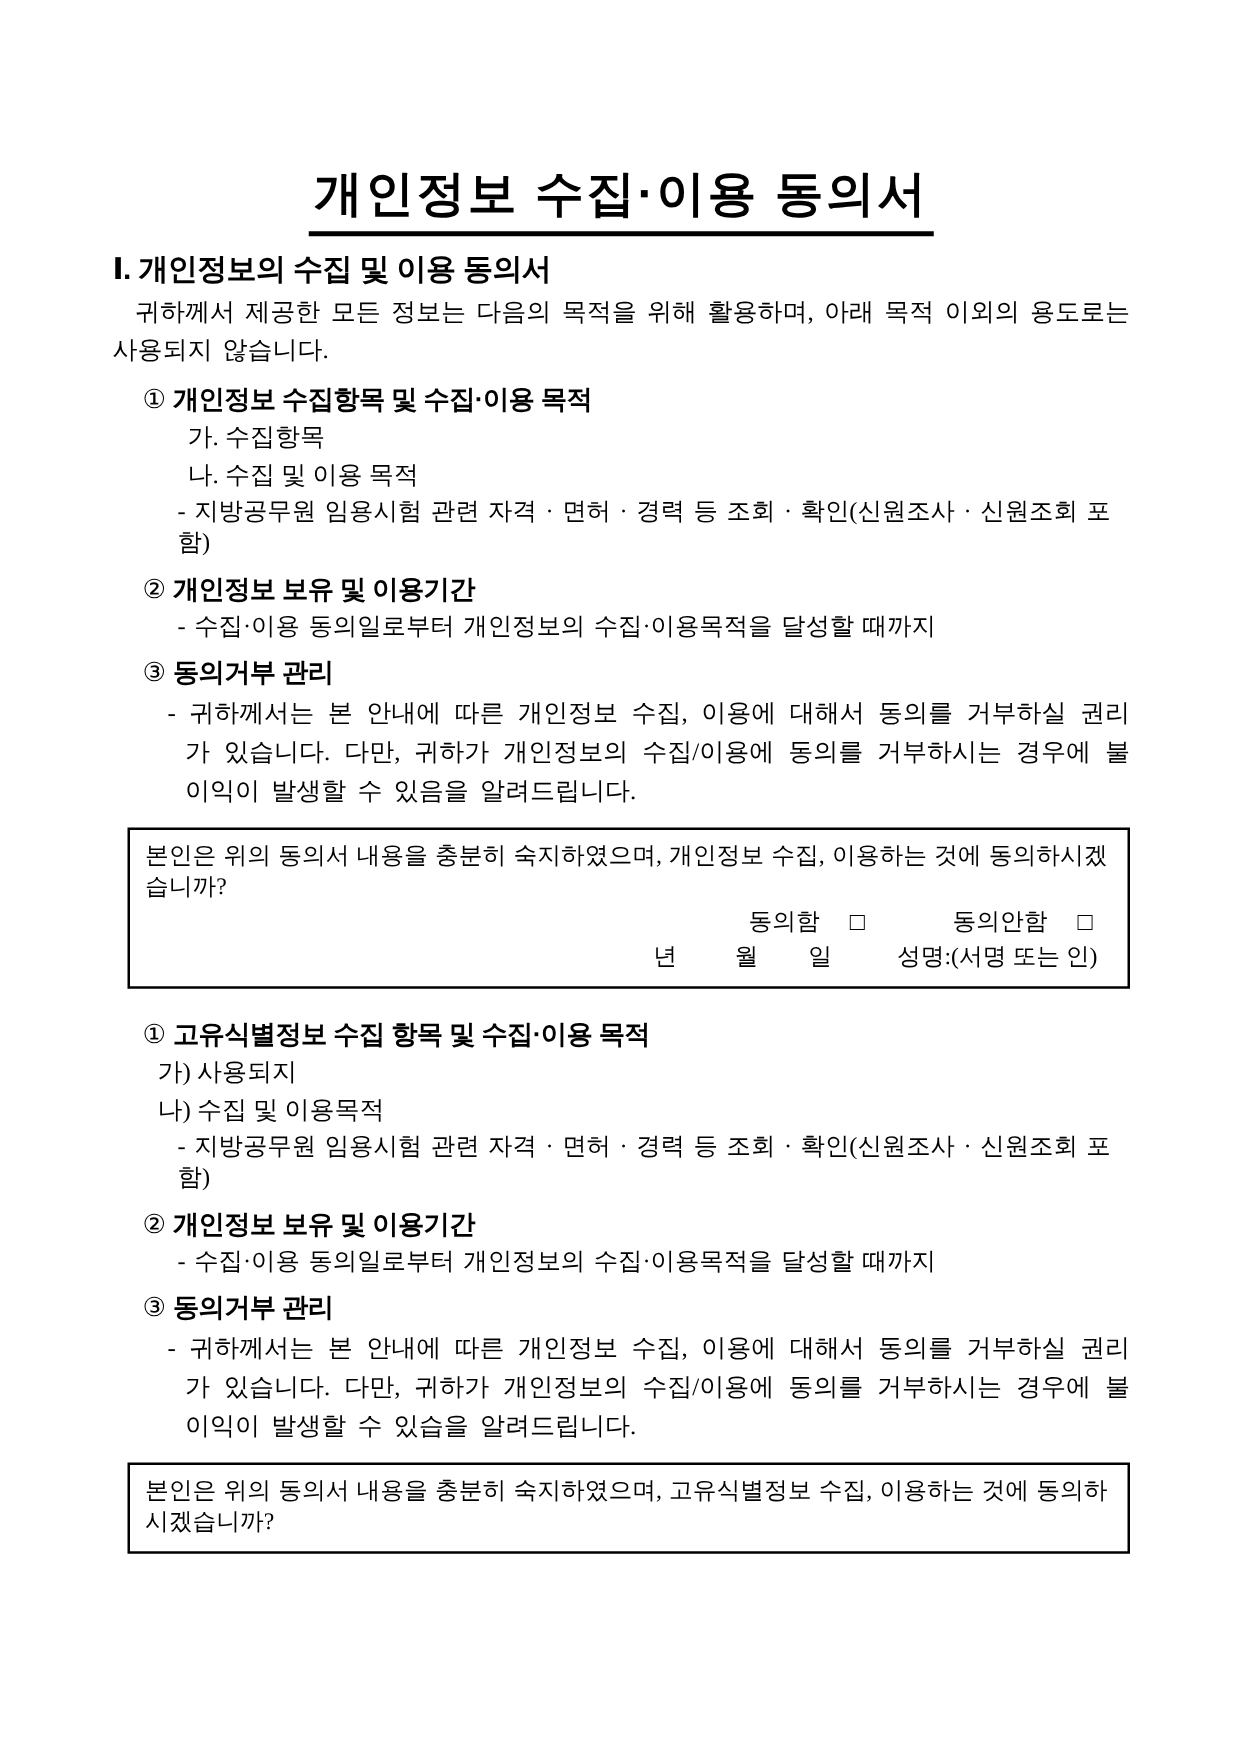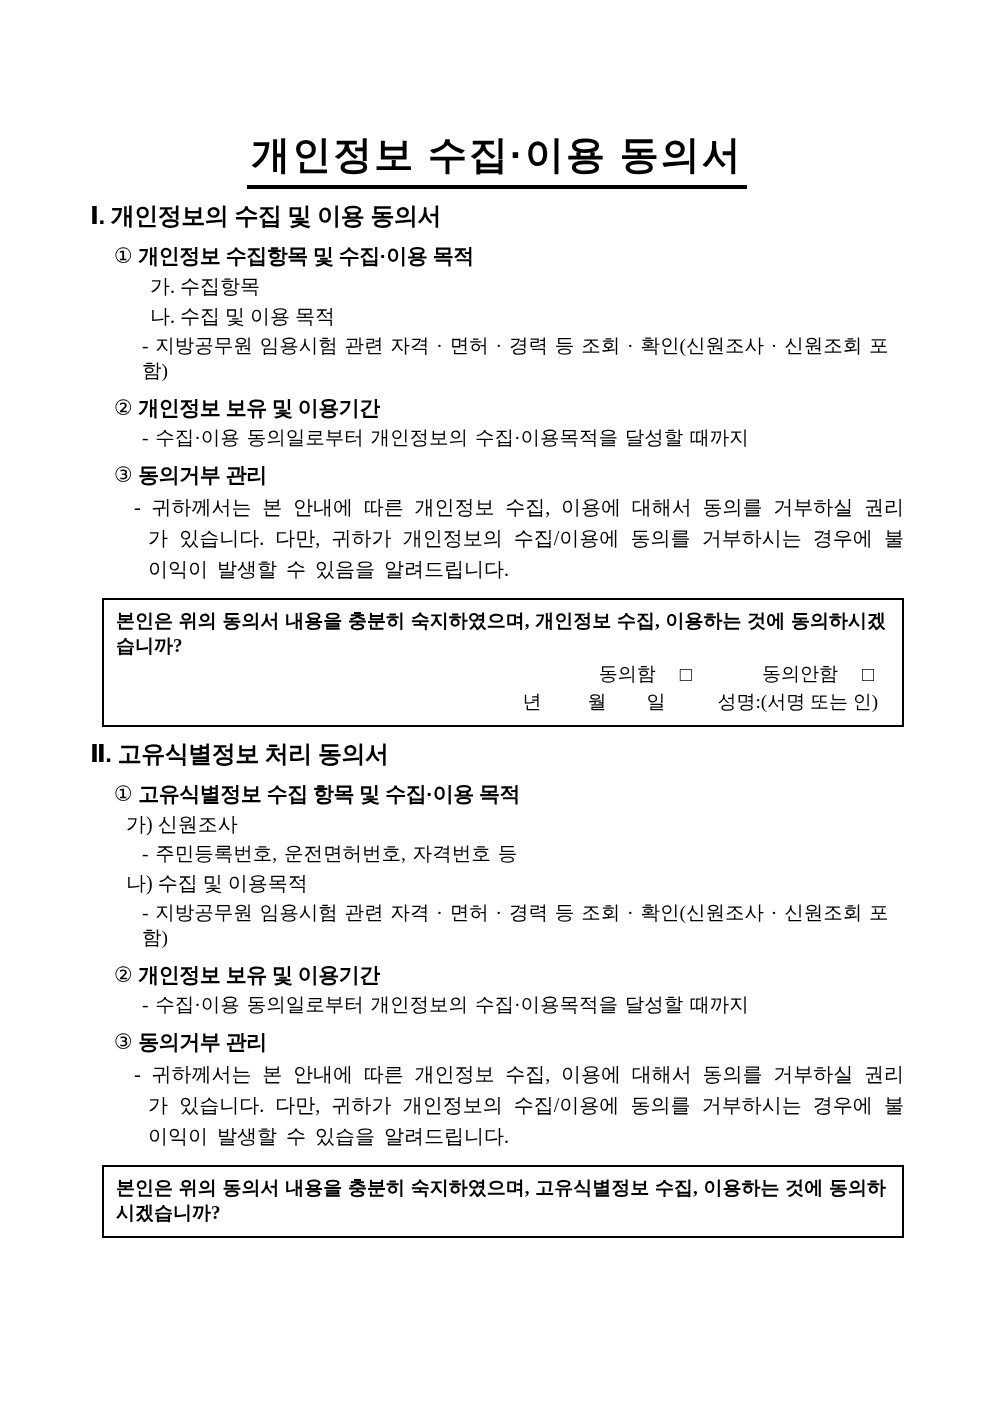--- a/index.html
+++ b/index.html
@@ -85,21 +85,21 @@
   }
   
   .consent-box{
     border:2px solid #000;
     margin-top:13px;
     margin-left:12px;
     margin-right:0px;
     padding:8px 12px 11px 12px;
     font-size:19px;
   }
-  .cb-question{ line-height:25px; word-spacing:1px;font-weight:bold; }
+  .cb-question{ line-height:25px; word-spacing:1px; }
   .cb-row2{
     display:flex; justify-content:flex-end; align-items:center;
     gap:70px; padding-right:16px; margin-top:3px; line-height:25px;
   }
   .cb-choice{ display:flex; align-items:center; gap:24px; }
   .cb-box{ font-size:20px; line-height:20px; }
   .cb-row3{
     display:flex; justify-content:flex-end; align-items:baseline;
     padding-right:12px; margin-top:3px; line-height:25px;
   }
@@ -113,20 +113,21 @@
 
 <div class="page">
 
   <div class="doc-title">
     <span>개인정보 수집·이용 동의서</span>
   </div>
 
 
   <div>
     <h2 class="sec-h">Ⅰ. 개인정보의 수집 및 이용 동의서</h2>
+    <p class="sec-intro">귀하께서 제공한 모든 정보는 다음의 목적을 위해 활용하며, 아래 목적 이외의 용도로는 사용되지 않습니다.</p>
 
     <h3 class="item-h"><span class="circ">①</span><span>개인정보 수집항목 및 수집·이용 목적</span></h3>
     <p class="sub-label">가. 수집항목</p>
     <p class="sub-label">나. 수집 및 이용 목적</p>
     <p class="bullet">- 지방공무원 임용시험 관련 자격 · 면허 · 경력 등 조회 · 확인(신원조사 · 신원조회 포함)</p>
 
     <h3 class="item-h"><span class="circ">②</span><span>개인정보 보유 및 이용기간</span></h3>
     <p class="bullet">- 수집·이용 동의일로부터 개인정보의 수집·이용목적을 달성할 때까지</p>
 
     <h3 class="item-h"><span class="circ">③</span><span>동의거부 관리</span></h3>
@@ -149,26 +150,24 @@
       <span>년</span>
       <span class="g1">월</span>
       <span class="g2">일</span>
       <span class="g3">성명:</span>
       <span class="g4">(서명 또는 인)</span>
     </div>
   </div>
 
   <div>
     <div class="sec-h-row">
-      <h2 class="sec-h">Ⅱ. 고유식별정보 처리 동의서</h2>
     </div>
 
     <h3 class="item-h"><span class="circ">①</span><span>고유식별정보 수집 항목 및 수집·이용 목적</span></h3>
-    <p class="sub-label2">가) 신원조사</p>
-    <p class="bullet">- 주민등록번호, 운전면허번호, 자격번호 등</p>
+    <p class="sub-label2">가) 사용되지</p>
     <p class="sub-label2">나) 수집 및 이용목적</p>
     <p class="bullet">- 지방공무원 임용시험 관련 자격 · 면허 · 경력 등 조회 · 확인(신원조사 · 신원조회 포함)</p>
 
     <h3 class="item-h"><span class="circ">②</span><span>개인정보 보유 및 이용기간</span></h3>
     <p class="bullet">- 수집·이용 동의일로부터 개인정보의 수집·이용목적을 달성할 때까지</p>
 
     <h3 class="item-h"><span class="circ">③</span><span>동의거부 관리</span></h3>
     <p class="bullet-long">- 귀하께서는 본 안내에 따른 개인정보 수집, 이용에 대해서 동의를 거부하실 권리가 있습니다. 다만, 귀하가 개인정보의 수집/이용에 동의를 거부하시는 경우에 불이익이 발생할 수 있습을 알려드립니다.</p>
   </div>
 

